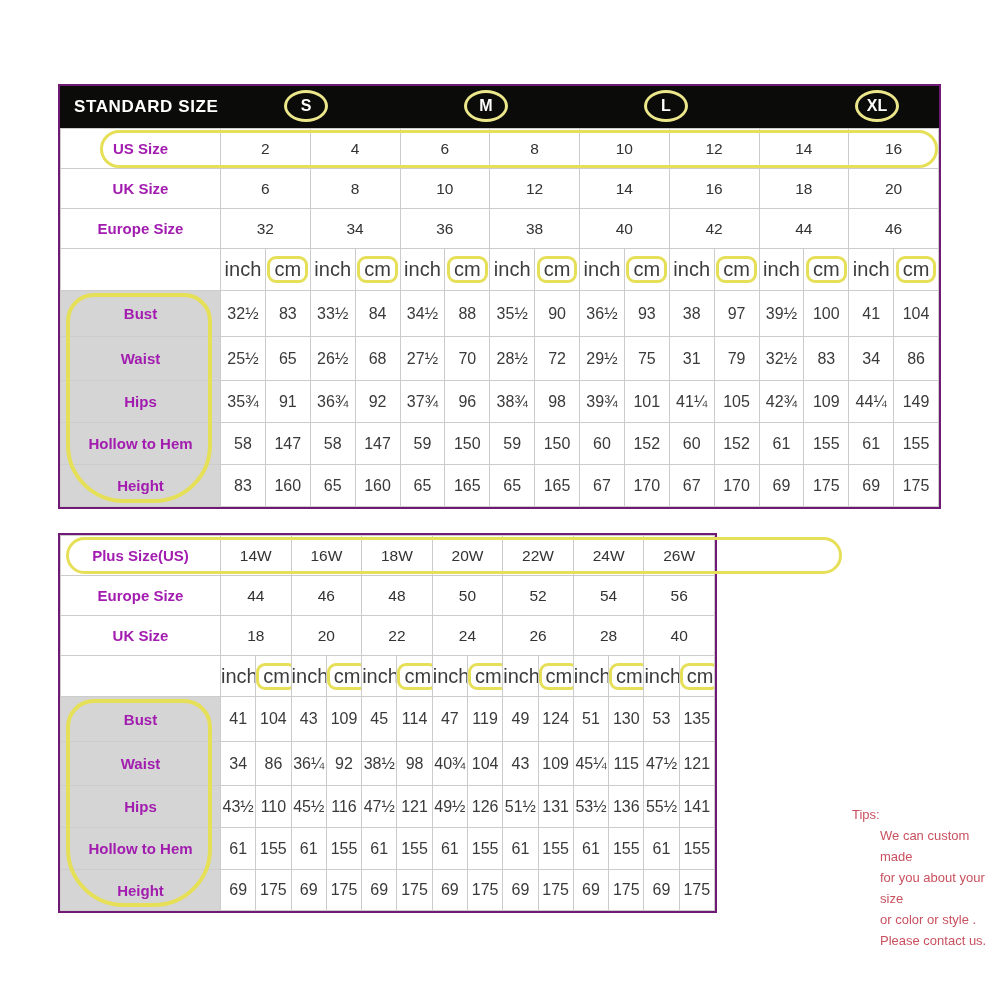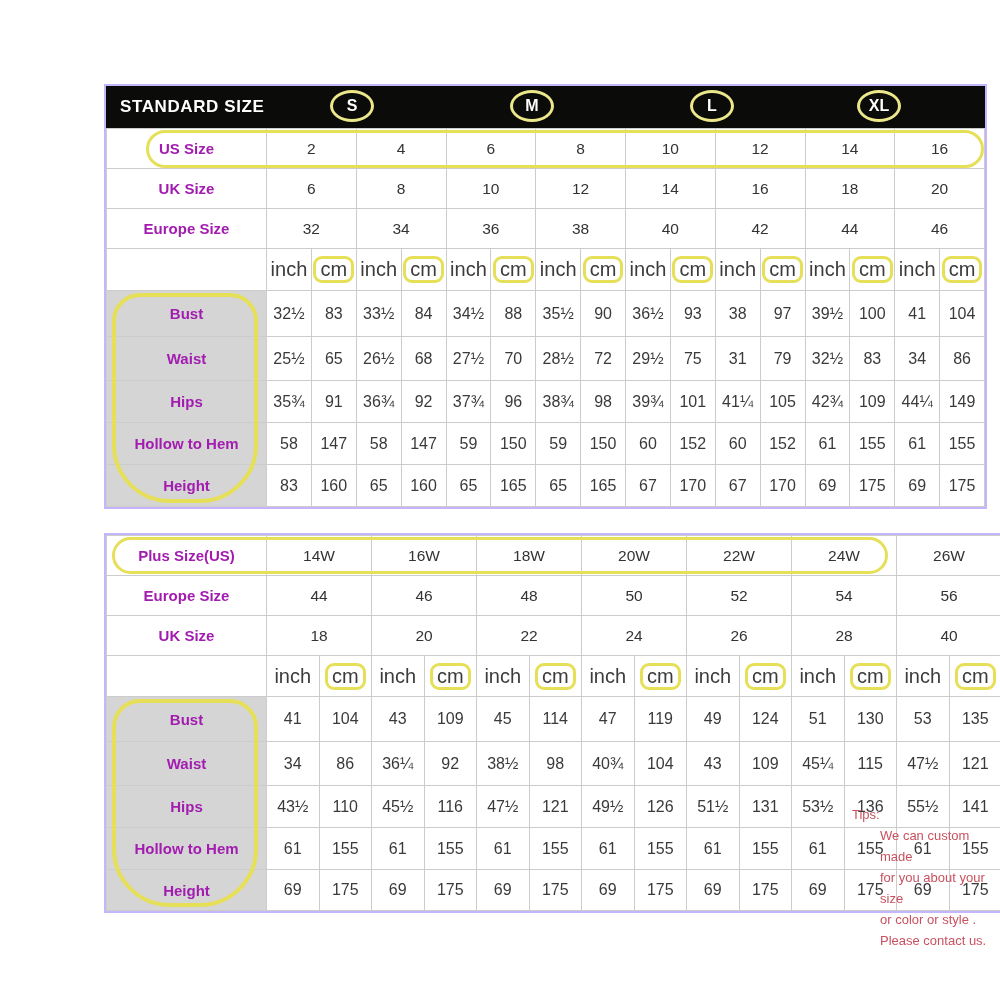--- a/index.html
+++ b/index.html
@@ -9,23 +9,23 @@
     --grid:#cccccc;
     --gray-cell:#d5d5d5;
     --ink:#222222;
   }
   *{box-sizing:border-box;}
   html,body{margin:0;padding:0;}
   body{
     width:1000px;height:1000px;background:#ffffff;position:relative;
     font-family:"Liberation Sans", sans-serif;color:var(--ink);
   }
-  .tbox{position:absolute;background:#fff;border:2px solid #c4b5fd;margin-left:46px;}
+  .tbox{position:absolute;background:#fff;border:2px solid #701a75;}
   #std-table-box{left:58px;top:84px;width:883px;}
-  #plus-table-box{left:58px;top:533px;width:900px;}
+  #plus-table-box{left:58px;top:533px;width:659px;}
 
   .black-header{height:42px;background:#0b0b09;color:#fff;display:flex;align-items:center;position:relative;}
   .black-header .title{font-weight:bold;font-size:17px;letter-spacing:.6px;padding-left:14px;}
   .size-letter{
     position:absolute;top:4px;width:44px;height:32px;border:3px solid var(--yellow-light);
     border-radius:50%;display:flex;align-items:center;justify-content:center;
     color:#fff;font-weight:bold;font-size:16px;
   }
 
   table{border-collapse:collapse;table-layout:fixed;width:100%;}
@@ -60,21 +60,21 @@
     <span class="title">STANDARD SIZE</span>
     <span class="size-letter" style="left:224px">
         <span>S</span>
       </span>
     <span class="size-letter" style="left:404px">
         <span>M</span>
       </span>
     <span class="size-letter" style="left:584px">
         <span>L</span>
       </span>
-    <span class="size-letter" style="left:751px">
+    <span class="size-letter" style="left:795px">
         <span>XL</span>
       </span>
   </div>
   <div>
       <table>
         <colgroup>
           <col style="width: 160px;">
           <col>
           <col>
           <col>

